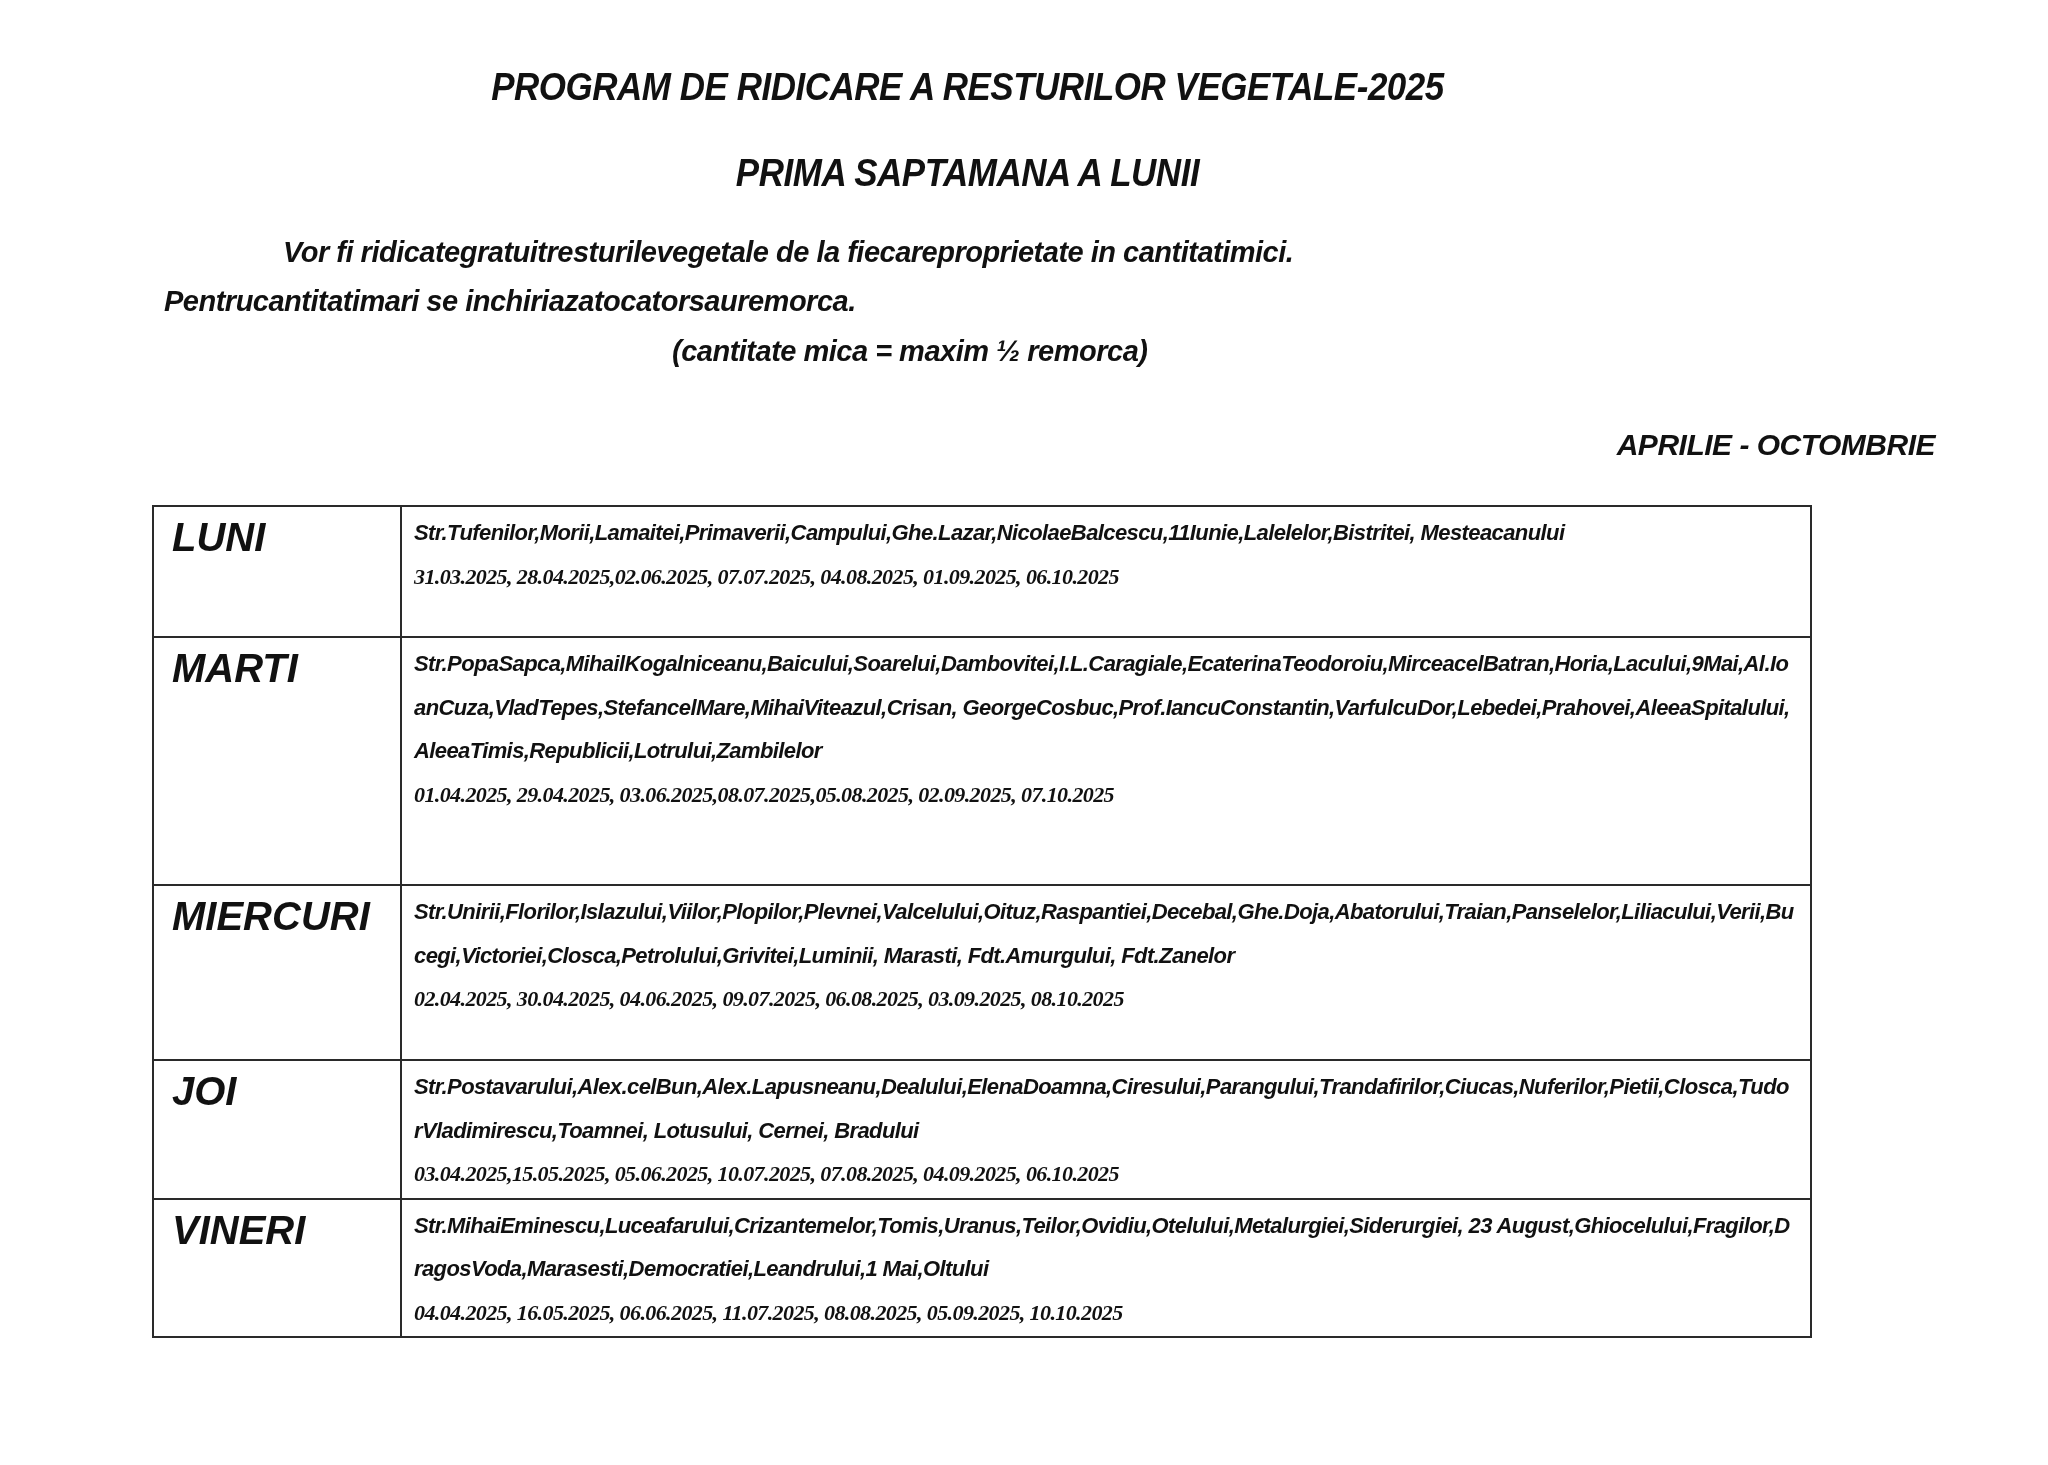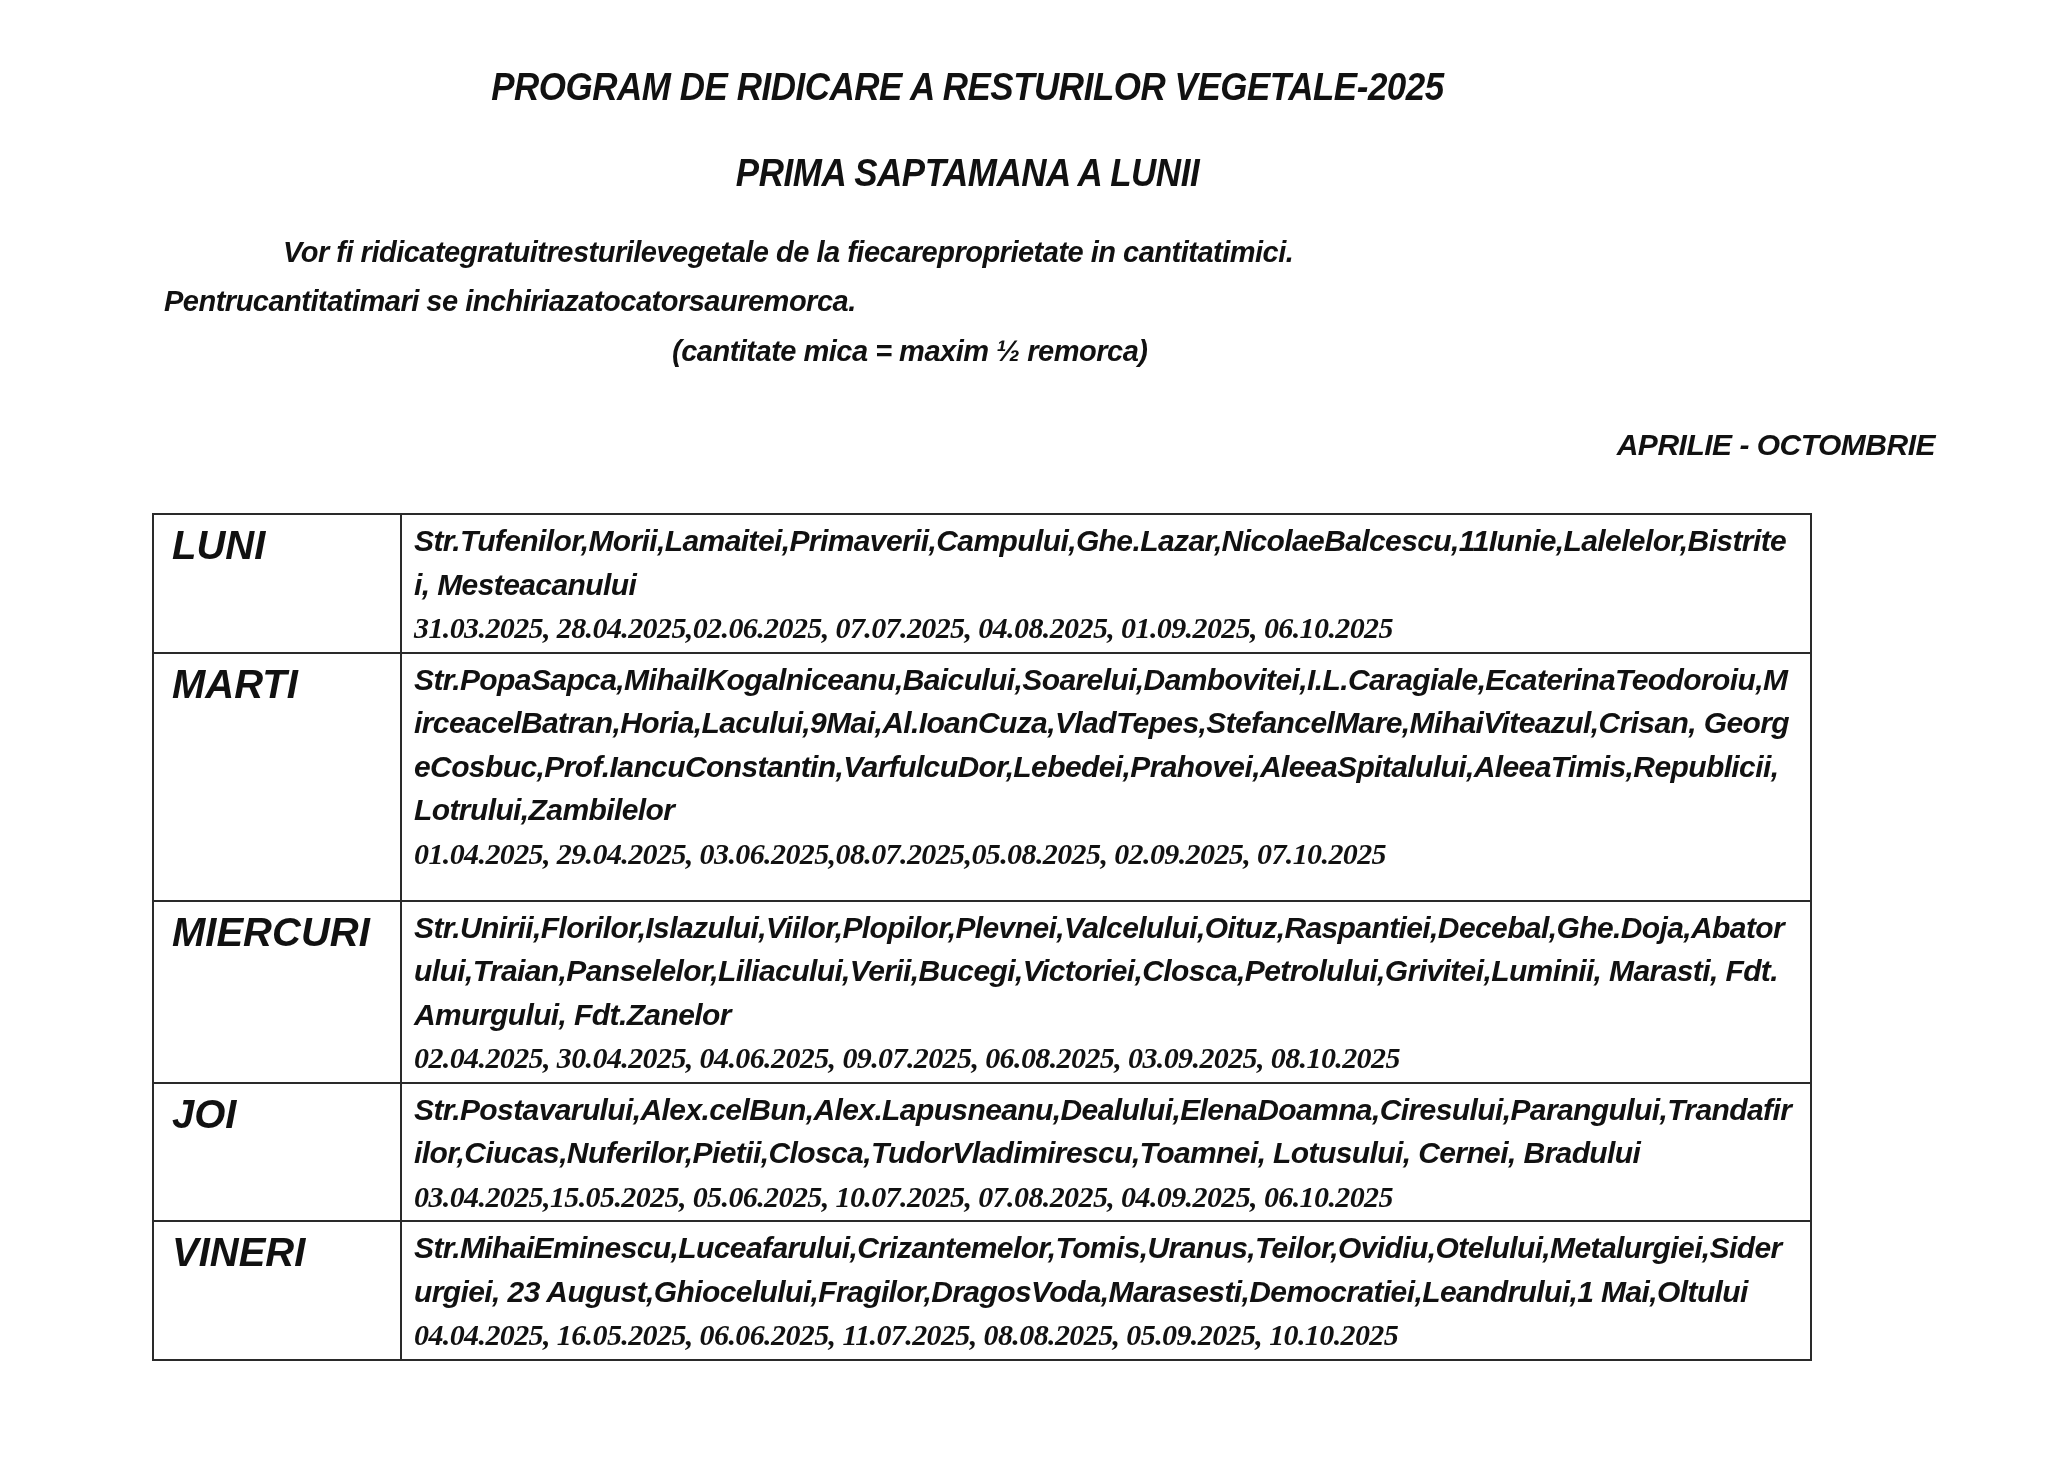--- a/index.html
+++ b/index.html
@@ -42,37 +42,36 @@
     top: 428px;
     text-align: right;
     font-size: 30px;
   }
   table.schedule {
     position: absolute;
     left: 152px; top: 505px;
     width: 1660px;
     border-collapse: collapse;
     table-layout: fixed;
-    margin-top: 8px;
   }
   table.schedule td {
     border: 2px solid #2a2a2a;
     vertical-align: top;
   }
   td.day {
     width: 248px;
     font-size: 40px;
     padding: 8px 0 0 18px;
     font-style: italic;
     font-weight: bold;
     letter-spacing: 0px;
   }
   td.info {
     padding: 4px 16px 2px 12px;
-    font-size: 30px;
+    font-size: 22px;
     line-height: 43.5px;
     font-style: italic;
     font-weight: bold;
     letter-spacing: -0.6px;
     word-break: break-all;
   }
   .streets, .dates { display: block; }
   tr.r-luni td { height: 131px; }
   tr.r-marti td { height: 248px; }
   tr.r-miercuri td { height: 175px; }

